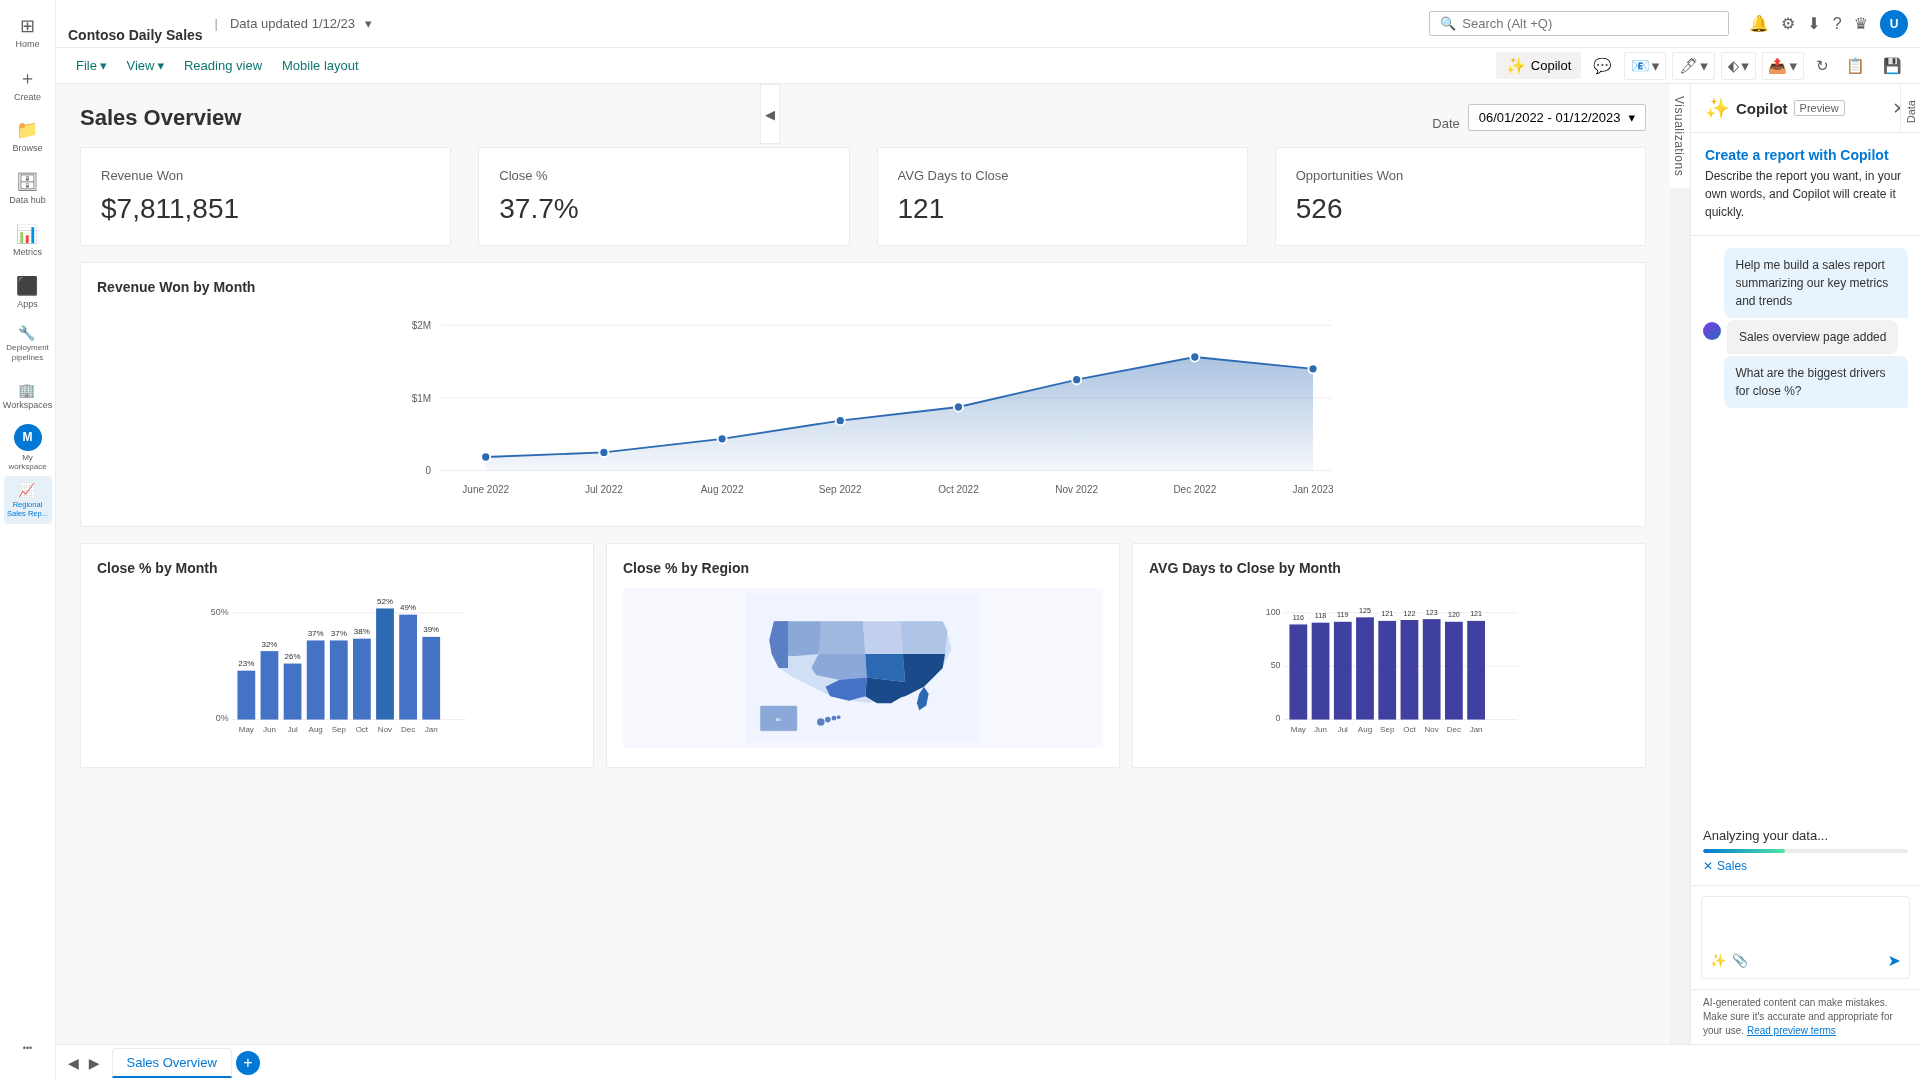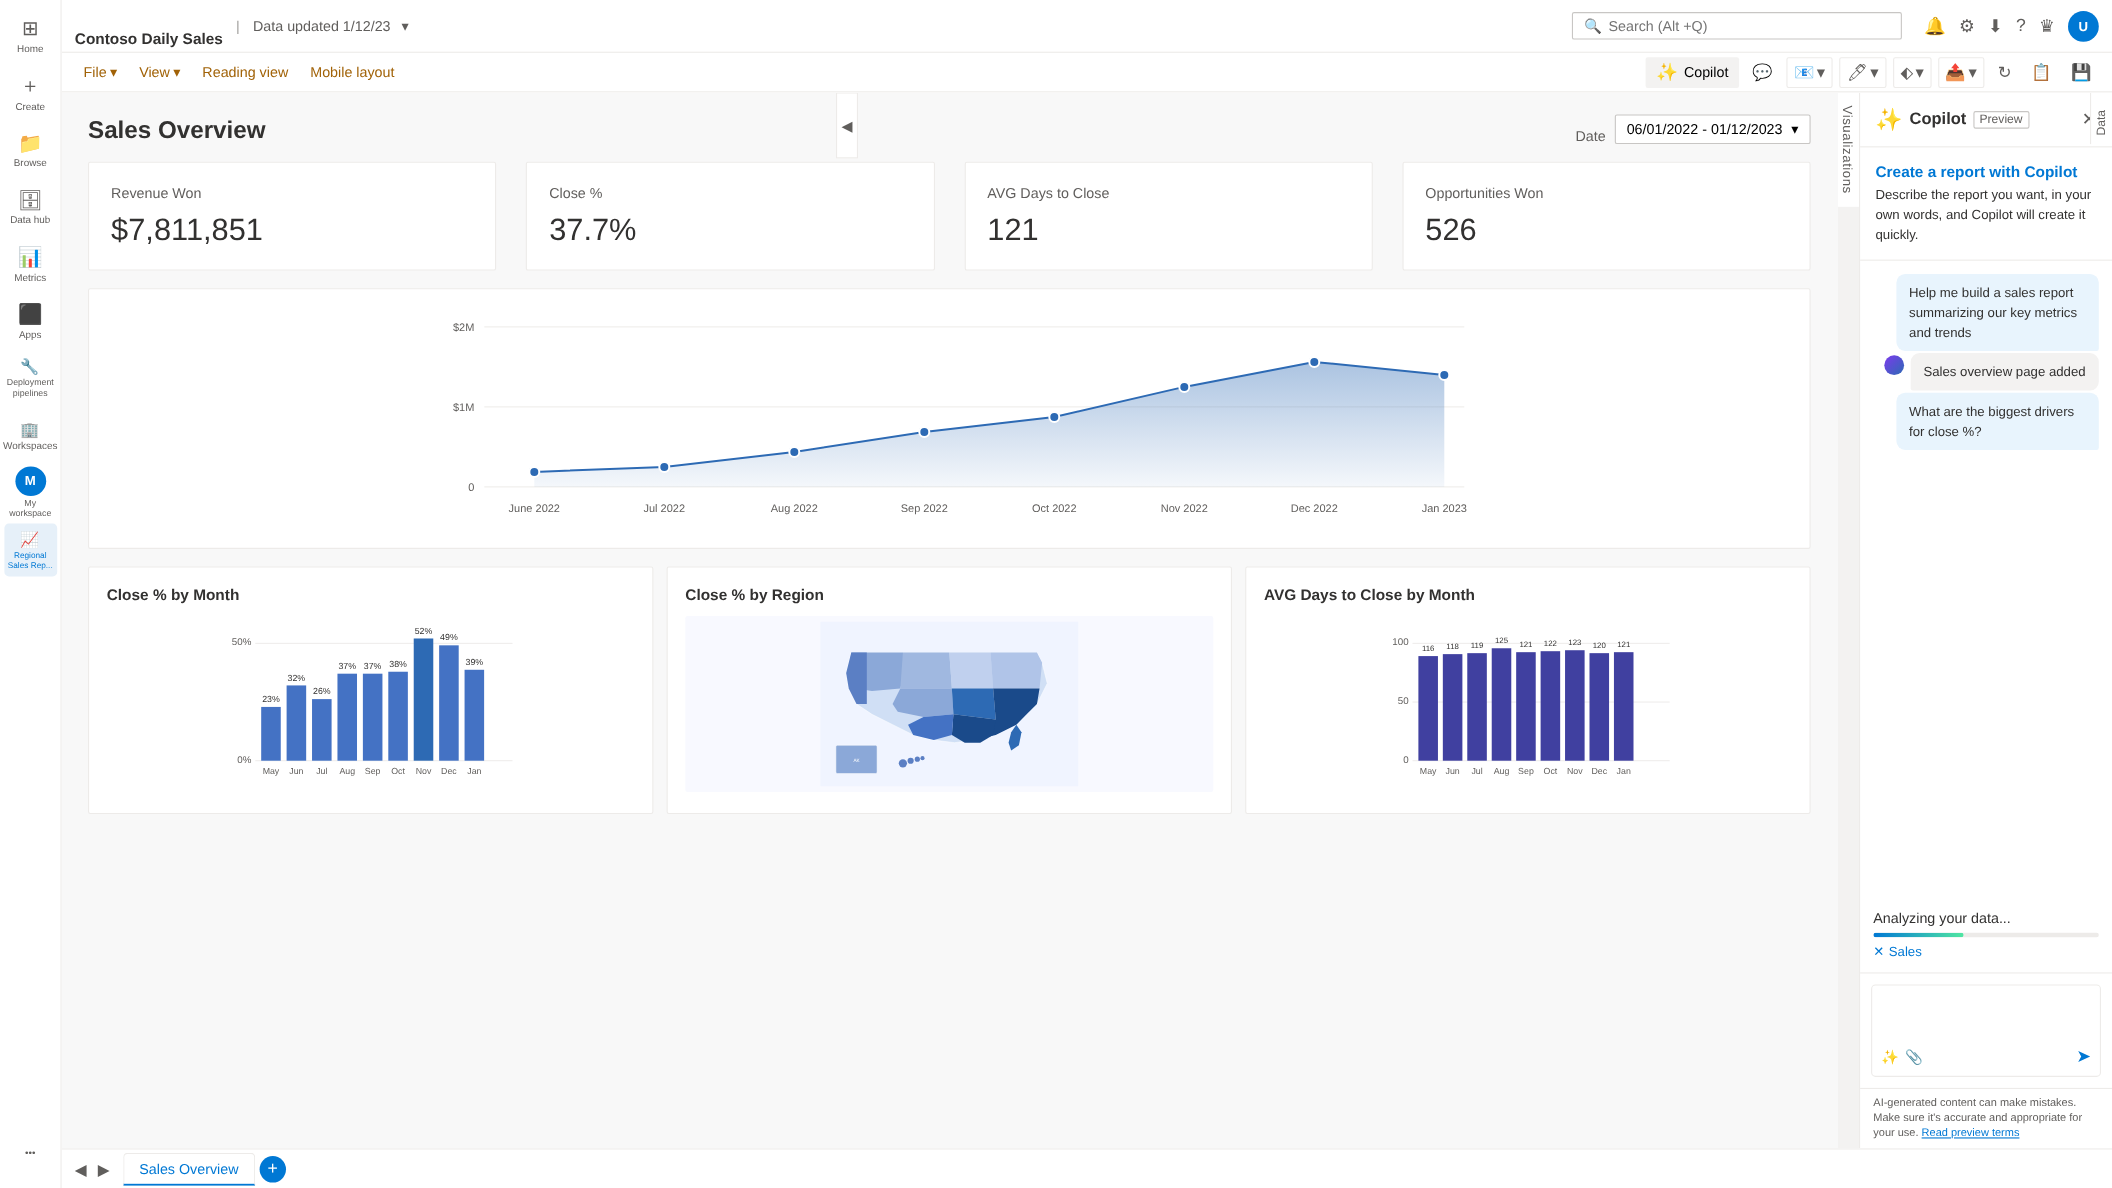--- a/index.html
+++ b/index.html
@@ -77,21 +77,21 @@
       display: flex;
       align-items: center;
       padding: 0 12px;
       gap: 4px;
       z-index: 99;
     }
     .toolbar2-btn {
       padding: 4px 8px;
       border-radius: 2px;
       cursor: pointer;
-      color: #a16207;
+      color: #0f766e;
       font-size: 13px;
       display: flex;
       align-items: center;
       gap: 3px;
       text-align: center;
     }
     .toolbar2-right { margin-left: auto; display: flex; align-items: center; gap: 6px; }
     .copilot-btn {
       display: flex;
       align-items: center;
@@ -202,21 +202,20 @@
       font-size: 12px;
       color: #323130;
       max-width: 90%;
       align-self: flex-end;
       line-height: 1.5;
     }
     .chat-bubble-ai {
       display: flex;
       align-items: flex-start;
       gap: 6px;
-      justify-content: flex-end;
     }
     .chat-bubble-ai-text {
       background: #f3f2f1;
       border-radius: 8px 8px 8px 2px;
       padding: 8px 12px;
       font-size: 12px;
       color: #323130;
       line-height: 1.5;
     }
 
@@ -529,20 +528,21 @@
       <div class="kpi-label">AVG Days to Close</div>
       <div class="kpi-value">121</div>
     </div>
     <div class="kpi-card">
       <div class="kpi-label">Opportunities Won</div>
       <div class="kpi-value">526</div>
     </div>
   </div>
 
   <div class="chart-section">
+    <div class="chart-title">Revenue Won by Month</div>
     <svg class="line-chart" viewBox="0 0 1050 220">
       <defs>
         <linearGradient id="areaGradient" x1="0" y1="0" x2="0" y2="1">
           <stop offset="0%" stop-color="#2d6ab4" stop-opacity="0.4"></stop>
           <stop offset="100%" stop-color="#2d6ab4" stop-opacity="0.05"></stop>
         </linearGradient>
       </defs>
 
       <line x1="60" y1="20" x2="1040" y2="20" stroke="#edebe9" stroke-width="1"></line>
       <line x1="60" y1="100" x2="1040" y2="100" stroke="#edebe9" stroke-width="1"></line>

